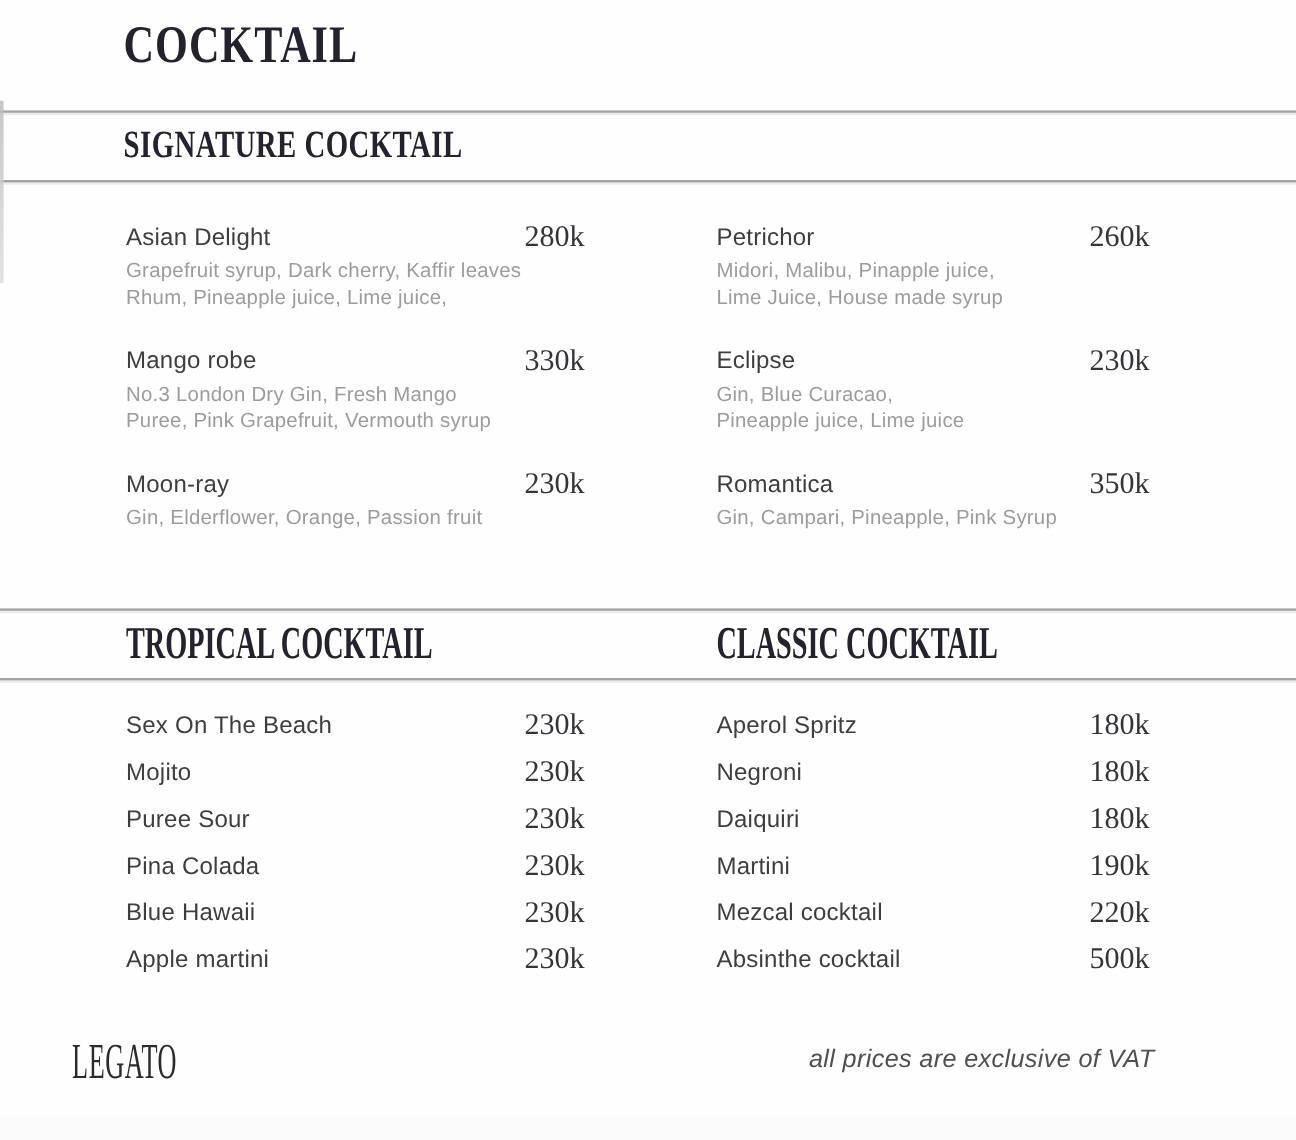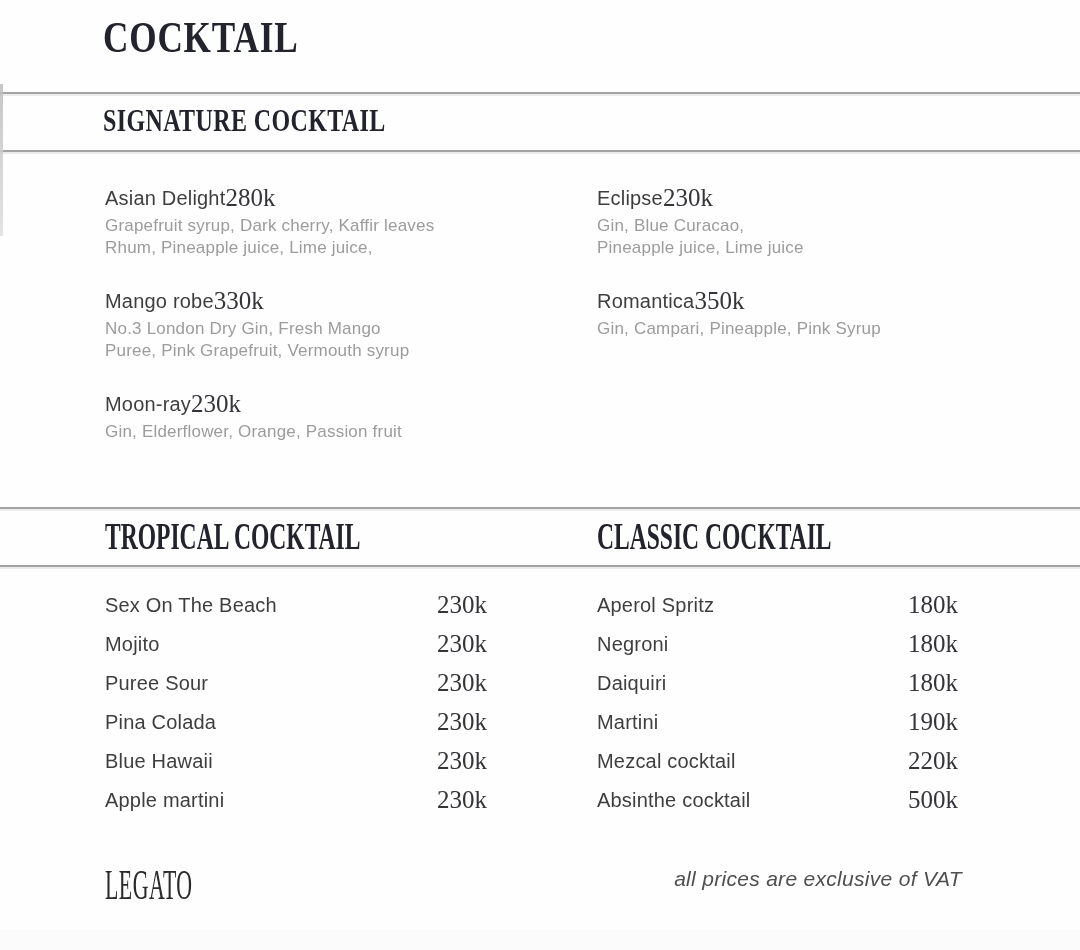--- a/index.html
+++ b/index.html
@@ -53,20 +53,21 @@
     display: grid;
     grid-template-columns: 382px 361px;
     column-gap: 110px;
     padding-left: 105px;
   }
   .sig-grid { margin-top: 34px; }
   .sig-item { margin-bottom: 30px; }
   .sig-item:last-child { margin-bottom: 0; }
   .sig-row {
     display: flex;
+    justify-content: space-between;
     align-items: flex-start;
     line-height: 24px;
   }
   .item-name {
     font-size: 20px;
     letter-spacing: 0.2px;
     color: #3e3e3e;
   }
   .price {
     font-family: "Liberation Serif", serif;
@@ -99,24 +100,24 @@
   .li-row {
     display: flex;
     justify-content: space-between;
     align-items: center;
     line-height: 24px;
     margin-bottom: 15px;
   }
   .li-row:last-child { margin-bottom: 0; }
   .footer {
     margin-top: 56px;
-    padding: 0 118px 0 105px;
+    padding: 0 118px 0 60px;
     display: flex;
     justify-content: space-between;
-    align-items: flex-start;
+    align-items: center;
   }
   .brand {
     font-family: "Liberation Serif", serif;
     font-size: 42px;
     line-height: 34px;
     color: #2b2b2b;
     letter-spacing: 1px;
     transform: scaleX(0.52);
     transform-origin: left bottom;
   }
@@ -175,20 +176,30 @@
         </div>
         <div class="sig-desc">
           <span class="desc-line">Gin, Elderflower, Orange, Passion fruit</span>
 
         </div>
       </div>
 
     </div>
     <div class="sig-col">
 
+      <div class="sig-item">
+        <div class="sig-row">
+          <span class="item-name">Petrichor</span>
+          <span class="price">260k</span>
+        </div>
+        <div class="sig-desc">
+          <span class="desc-line">Midori, Malibu, Pinapple juice,</span>
+          <span class="desc-line">Lime Juice, House made syrup</span>
+        </div>
+      </div>
 
       <div class="sig-item">
         <div class="sig-row">
           <span class="item-name">Eclipse</span>
           <span class="price">230k</span>
         </div>
         <div class="sig-desc">
           <span class="desc-line">Gin, Blue Curacao,</span>
           <span class="desc-line">Pineapple juice, Lime juice</span>
         </div>

